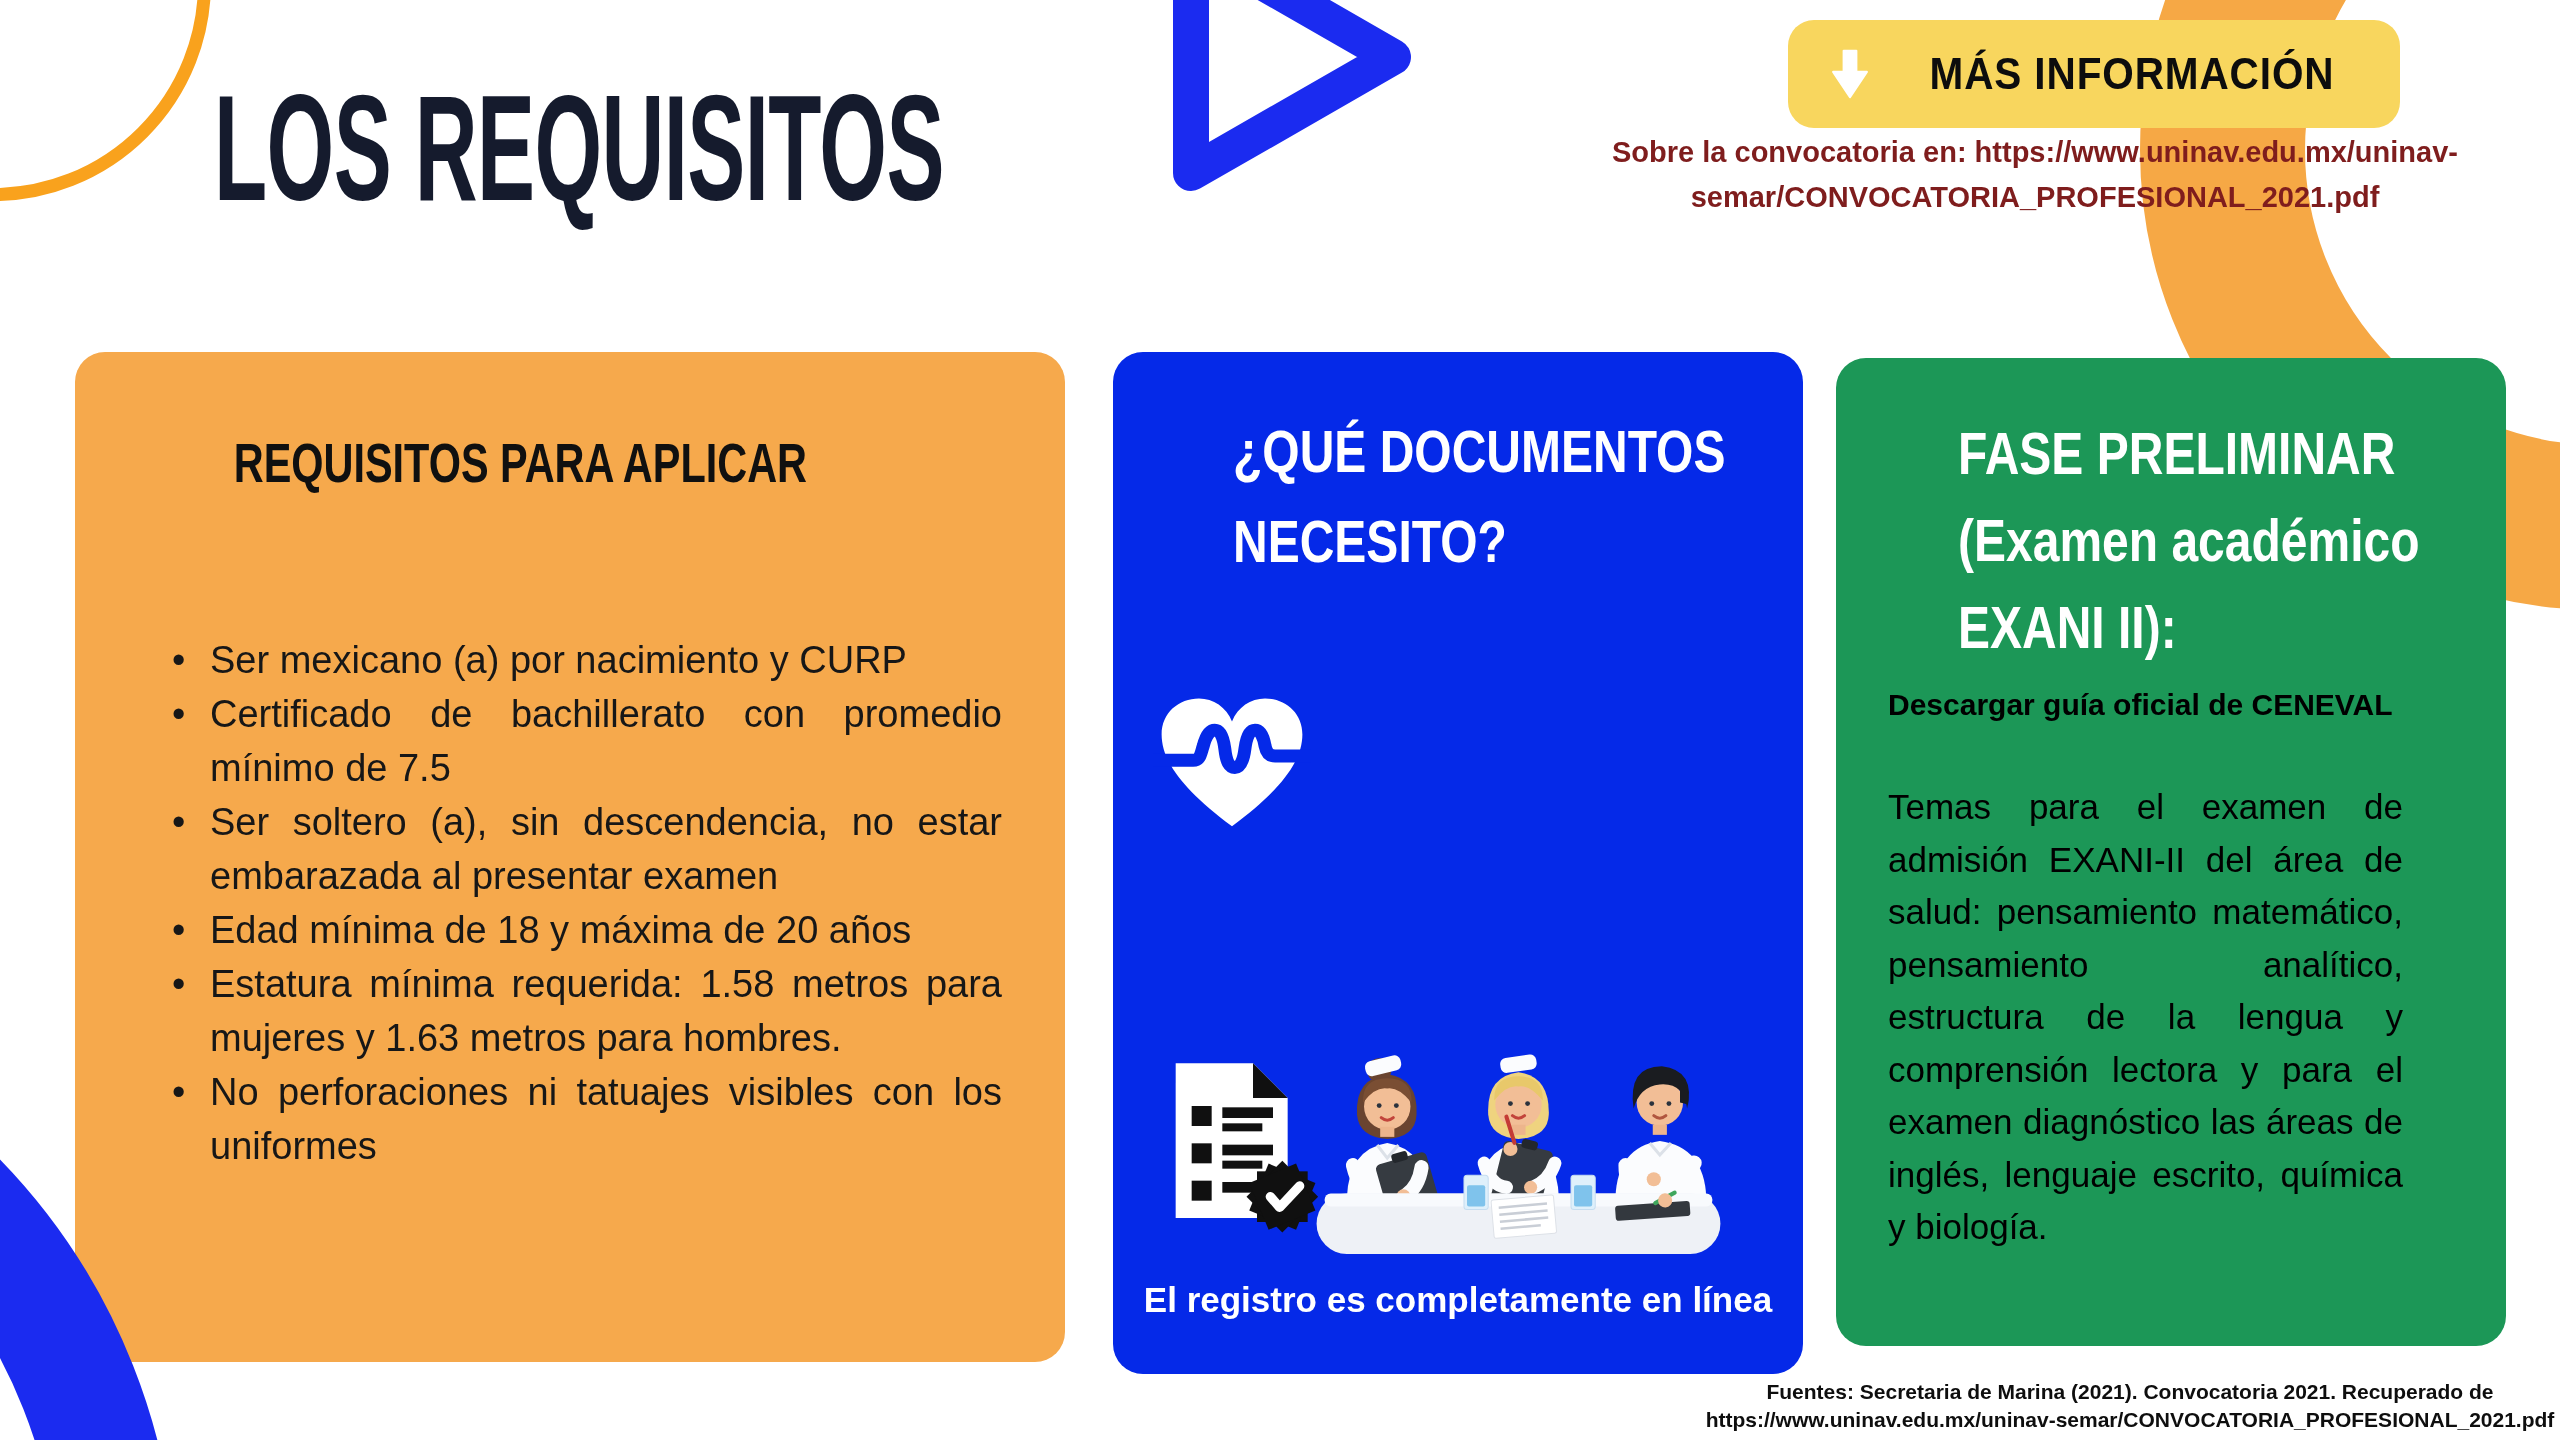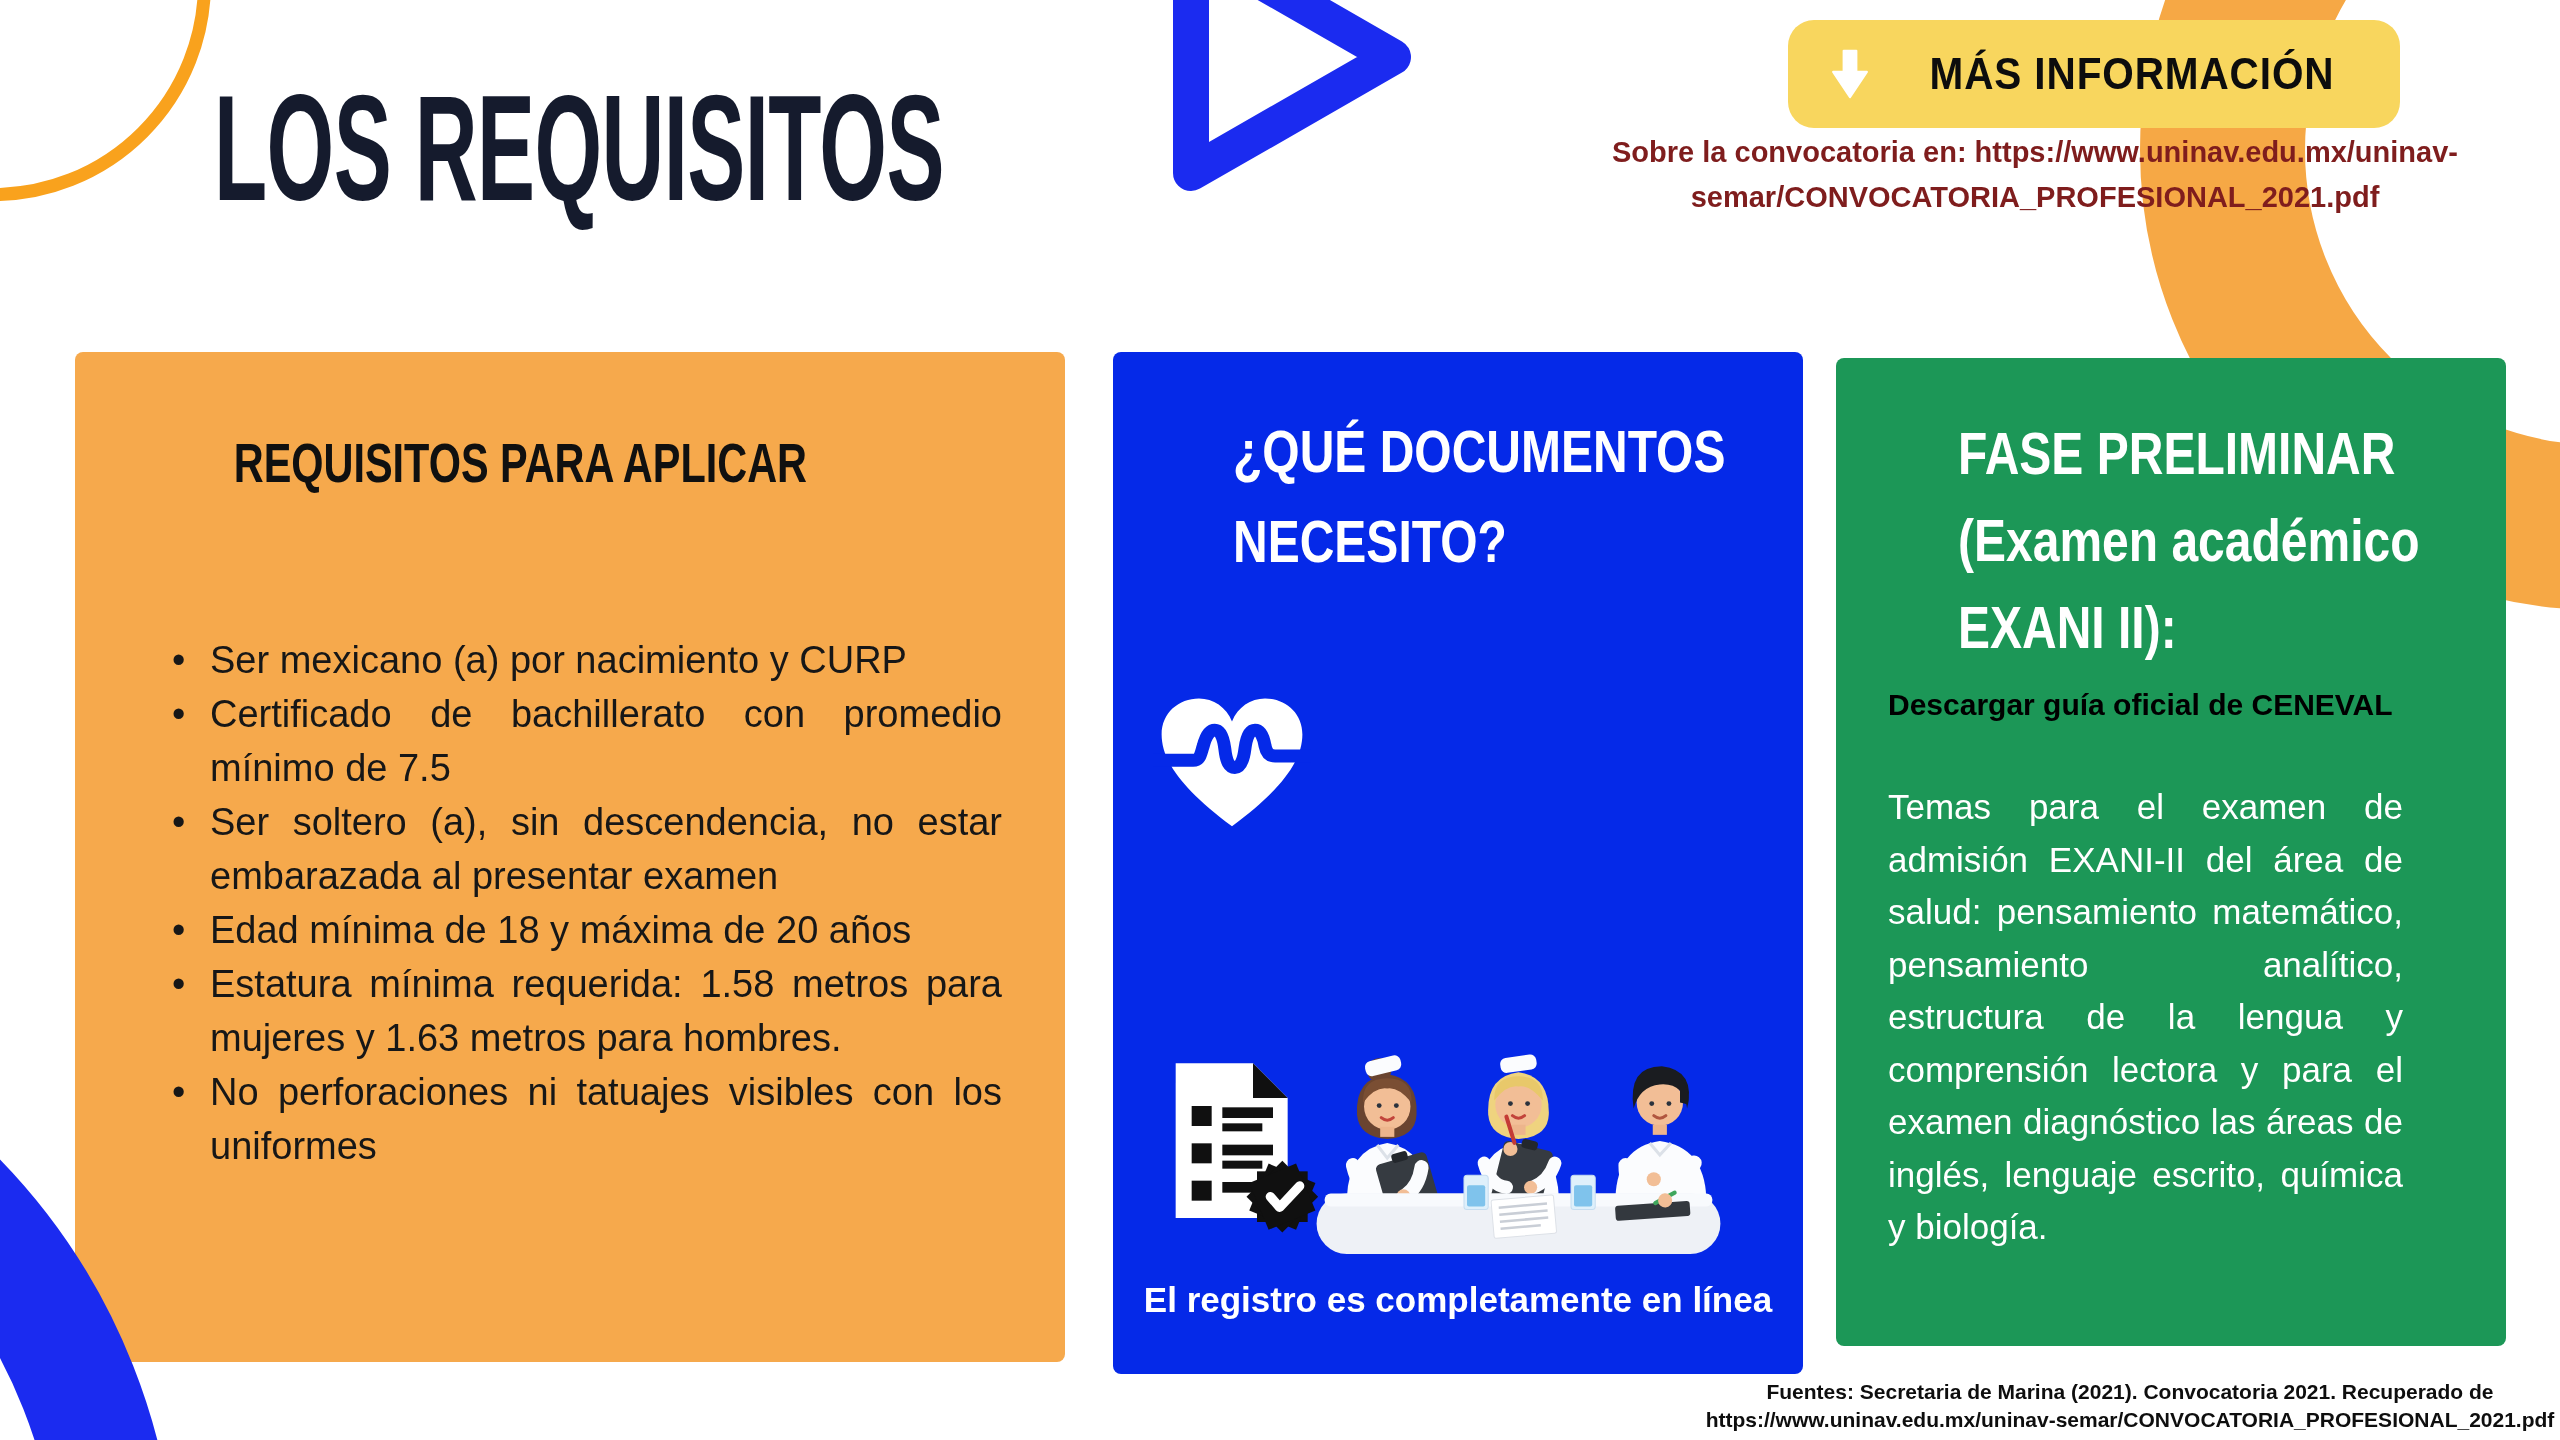--- a/index.html
+++ b/index.html
@@ -34,21 +34,21 @@
   }
   .more-info-btn .label{
     font-size:45px;font-weight:900;letter-spacing:1px;color:#0d0d0d;
     display:inline-block;transform:scaleX(0.9);transform-origin:center;white-space:nowrap;
   }
   .about-text{
     position:absolute;left:1520px;top:130px;width:1030px;z-index:3;text-align:center;
     font-size:29px;font-weight:700;line-height:1.55;color:#7f1d1d;
   }
   
-  .card{position:absolute;border-radius:8px;z-index:2;}
+  .card{position:absolute;border-radius:30px;z-index:2;}
   .card-orange{left:75px;top:352px;width:990px;height:1010px;background:var(--orange_card,#F6A94C);}
   .card-blue{left:1113px;top:352px;width:690px;height:1022px;background:var(--blue_card,#0529E8);text-decoration:underline;}
   .card-green{left:1836px;top:358px;width:670px;height:988px;background:var(--green_card,#1C9757);}
   .card h2{margin:0;position:absolute;font-weight:800;}
   .card-orange h2{
     left:58px;top:78px;font-size:56px;color:#101010;white-space:nowrap;transform:scaleX(0.74);
   }
   .card-blue h2{
     left:50px;top:55px;font-size:60px;line-height:1.5;color:#ffffff;width:700px;transform:scaleX(0.80);
   }
@@ -67,21 +67,21 @@
   .nurses{position:absolute;left:203px;top:692px;}
   .blue-footer{
     position:absolute;left:0;right:0;top:928px;text-align:center;
     font-size:35px;font-weight:700;color:#ffffff;
   }
   .green-subtitle{
     position:absolute;left:52px;top:330px;font-size:30px;font-weight:700;color:#000000;white-space:nowrap;
   }
   .green-body{
     position:absolute;left:52px;top:423px;width:515px;margin:0;
-    font-size:35px;line-height:1.5;color:#ffffff;text-align:justify;
+    font-size:35px;line-height:1.5;color:#000000;text-align:justify;
   }
   .sources{
     position:absolute;left:1680px;top:1378px;width:900px;z-index:3;text-align:center;
     font-size:21px;font-weight:700;line-height:1.35;color:#0e0e0e;
   }
 </style>
 </head>
 <body>
 
 <div class="canvas">

